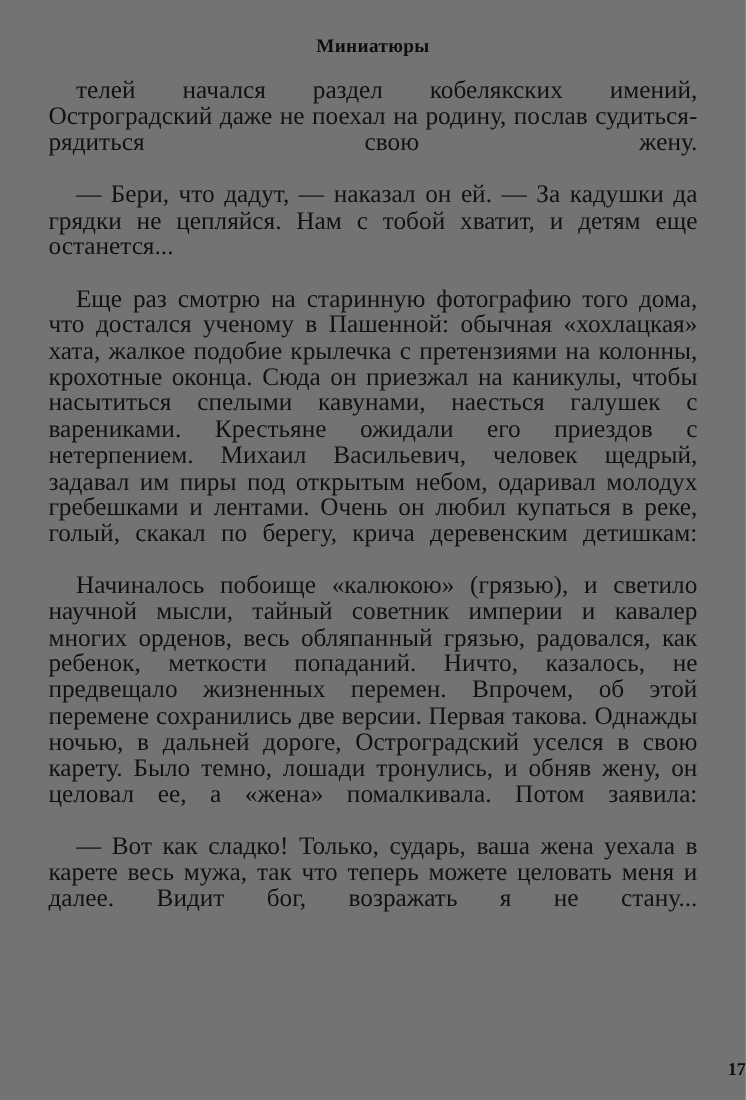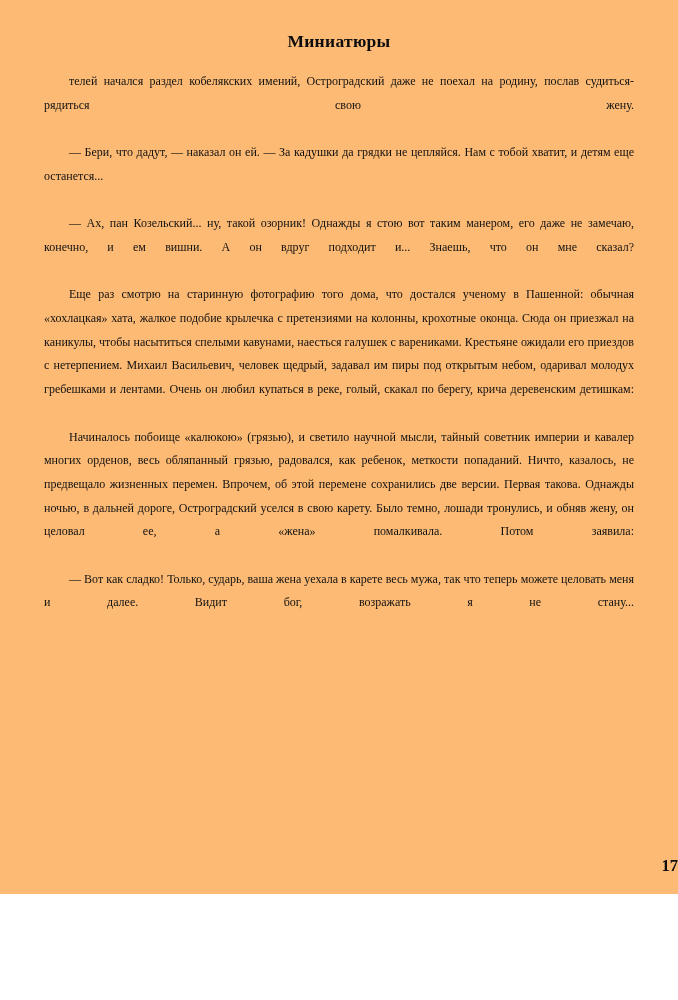--- a/index.html
+++ b/index.html
@@ -12,22 +12,22 @@
     height: 1000px;
     background: #ffffff;
     font-family: "Liberation Serif", "DejaVu Serif", serif;
     color: #111111;
     overflow: hidden;
   }
 
   .page {
     position: relative;
     width: 678px;
-    height: 894px;
-    background: #fdba74;
+    height: 1000px;
+    background: #737373;
     box-sizing: border-box;
   }
 
   
   .running-head {
     position: absolute;
     top: 31px;
     left: 0;
     width: 678px;
     text-align: center;
@@ -40,21 +40,21 @@
   
   .text-block {
     position: absolute;
     top: 70px;
     left: 44px;
     width: 590px;
   }
 
   .para {
     margin: 0;
-    font-size: 12px;
+    font-size: 23px;
     line-height: 23.7px;
     text-align: justify;
     text-justify: inter-word;
     text-indent: 25px;
     color: #111111;
     -webkit-hyphens: manual;
     hyphens: manual;
   }
 
   
@@ -86,21 +86,20 @@
 
   <div class="running-head">Миниатюры</div>
 
   <div class="text-block">
 
     <p class="para">телей начался раздел кобелякских имений, Остроградский даже не поехал на родину, послав судиться-рядиться свою жену.</p>
 
     <p class="para">— Бери, что дадут, — наказал он ей. — За кадушки да грядки не цепляйся. Нам с тобой хватит, и детям еще останется...</p>
 
 
-    <p class="para">— Ах, пан Козельский... ну, такой озорник! Однажды я стою вот таким манером, его даже не замечаю, конечно, и ем вишни. А он вдруг подходит и... Знаешь, что он мне сказал?</p>
 
 
     <p class="para">Еще раз смотрю на старинную фотографию того дома, что достался ученому в Пашенной: обычная «хохлацкая» хата, жалкое подобие крылечка с претензиями на колонны, крохотные оконца. Сюда он приезжал на каникулы, чтобы насытиться спелыми кавунами, наесться галушек с варениками. Крестьяне ожидали его приездов с нетерпением. Михаил Васильевич, человек щедрый, задавал им пиры под открытым небом, одаривал молодух гребешками и лентами. Очень он любил купаться в реке, голый, скакал по берегу, крича деревенским детишкам:</p>
 
 
     <p class="para">Начиналось побоище «калюкою» (грязью), и светило научной мысли, тайный советник империи и кавалер многих орденов, весь обляпанный грязью, радовался, как ребенок, меткости попаданий. Ничто, казалось, не предвещало жизненных перемен. Впрочем, об этой перемене сохранились две версии. Первая такова. Однажды ночью, в дальней дороге, Остроградский уселся в свою карету. Было темно, лошади тронулись, и обняв жену, он целовал ее, а «жена» помалкивала. Потом заявила:</p>
 
     <p class="para">— Вот как сладко! Только, сударь, ваша жена уехала в карете весь мужа, так что теперь можете целовать меня и далее. Видит бог, возражать я не стану...</p>
 
   </div>

